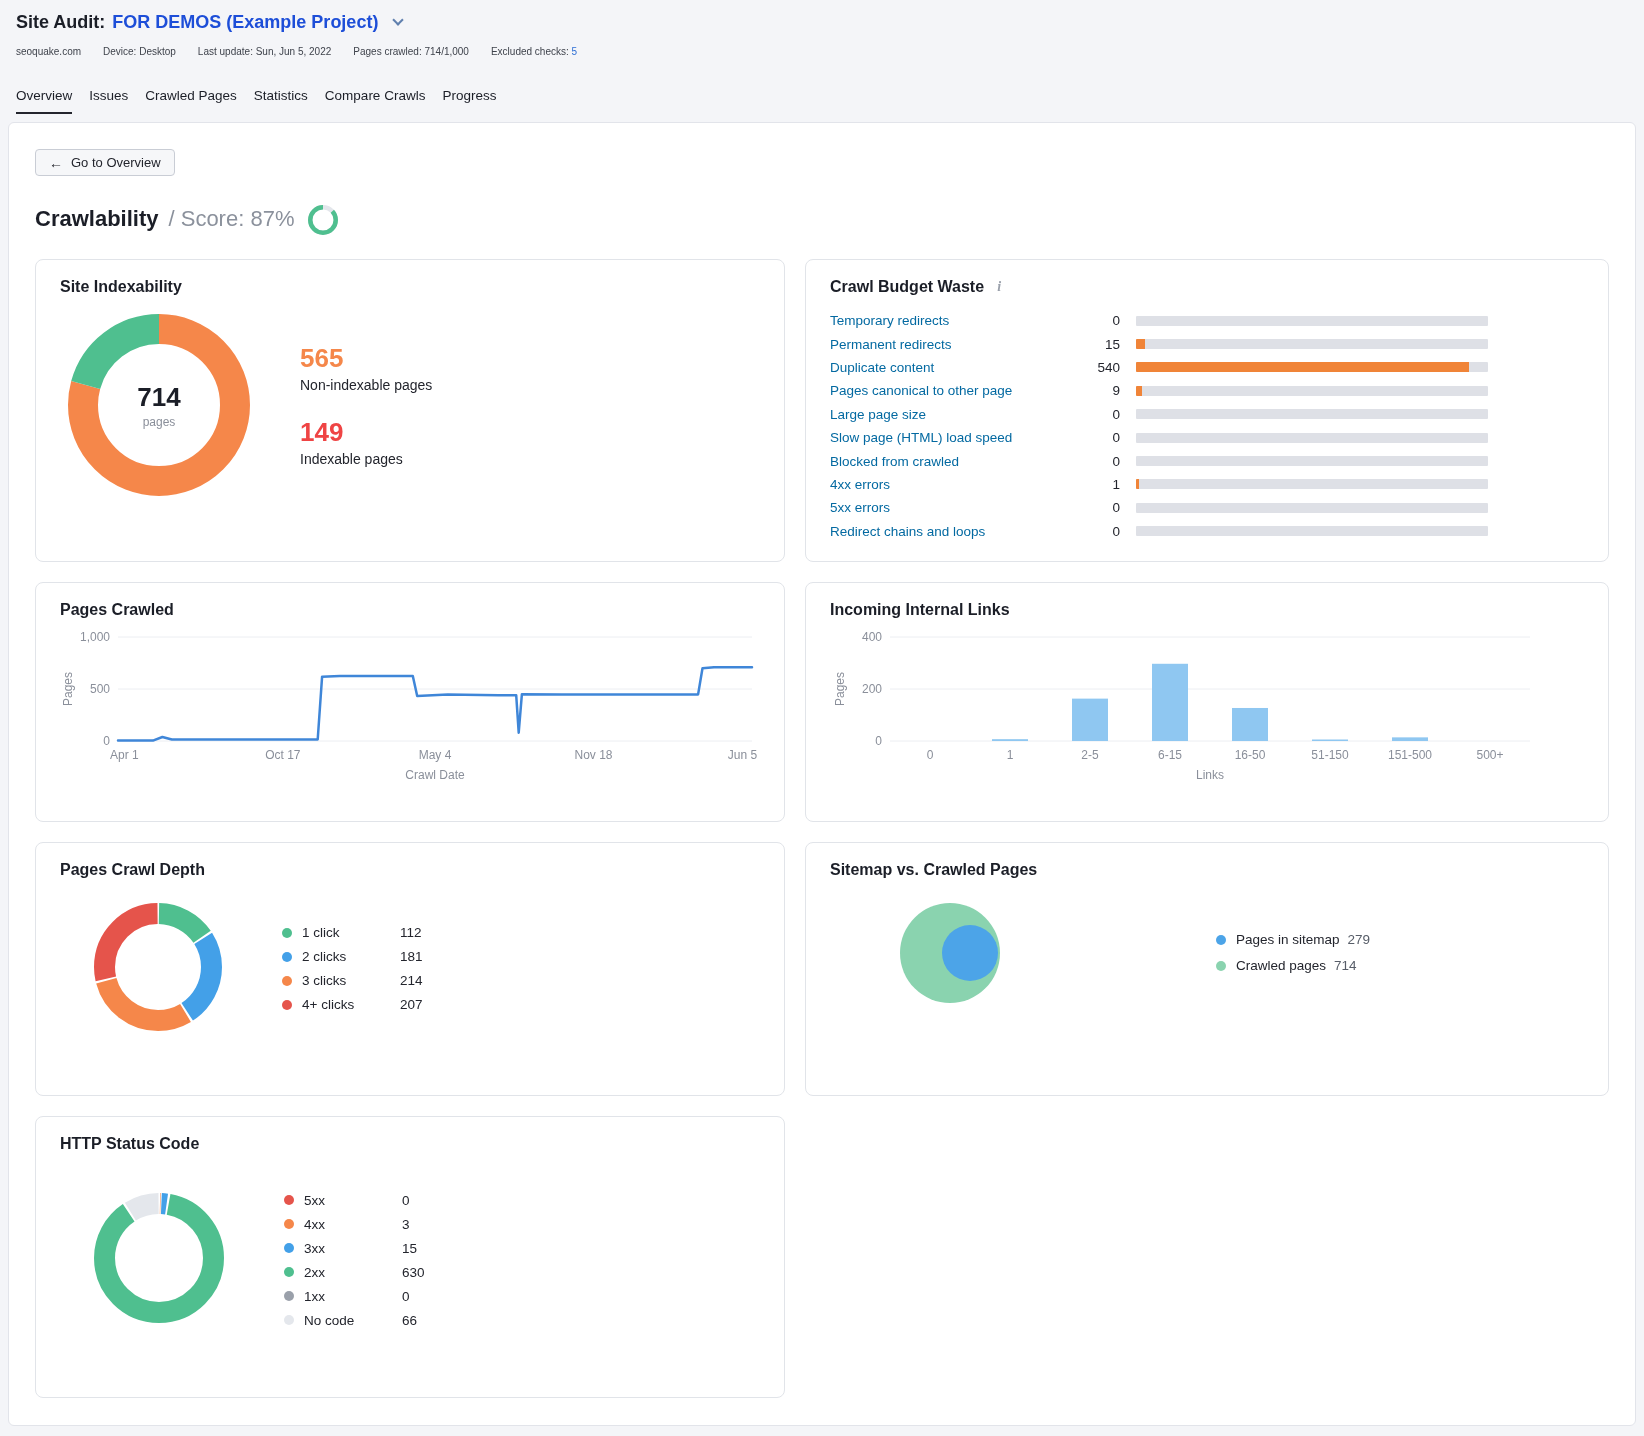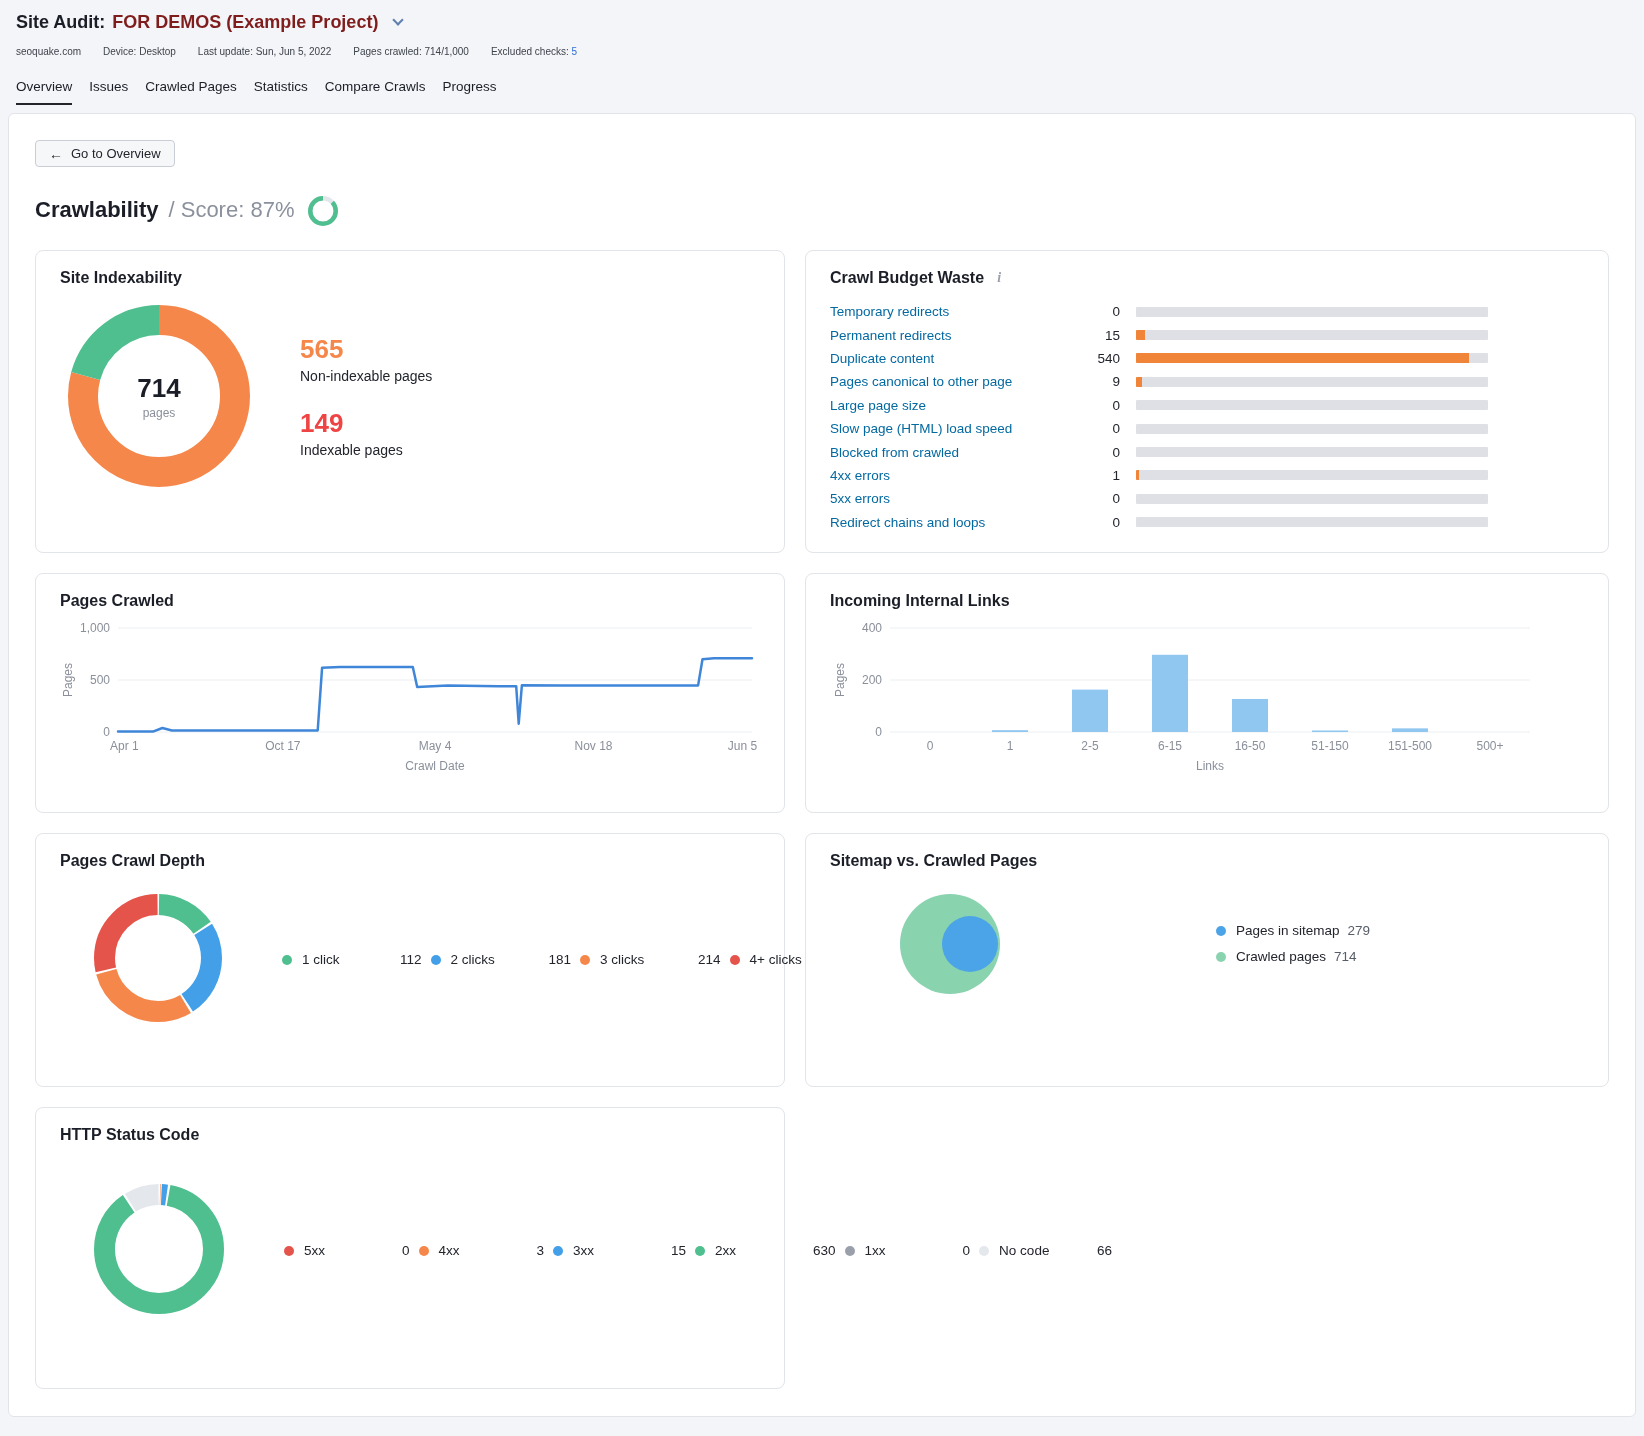--- a/index.html
+++ b/index.html
@@ -7,26 +7,26 @@
   body {
     width:1644px; height:1436px; overflow:hidden;
     background:#f4f5f8; color:#1b1e27;
     font-family:"Liberation Sans", sans-serif;
   }
   a { text-decoration:none; }
 
   
   .top { padding:12px 16px 0; }
   .title-row { display:flex; align-items:center; gap:7px; font-size:18px; font-weight:bold; }
-  .project-link { color:#7f1d1d; display:inline-flex; align-items:center; gap:16px; cursor:pointer; }
+  .project-link { color:#1d4ed8; display:inline-flex; align-items:center; gap:16px; cursor:pointer; }
   .chev { width:8px; height:8px; border-right:2px solid #5f7fae; border-bottom:2px solid #5f7fae;
           transform:rotate(45deg); display:inline-block; margin-top:-5px; }
   .meta-row { margin-top:13px; display:flex; gap:22px; font-size:10px; color:#3f434c; }
   .meta-link { color:#2e6fd4; cursor:pointer; }
-  .tabs { margin-top:22px; display:flex; gap:17px; font-size:13.5px; color:#1b1e27; }
+  .tabs { margin-top:31px; display:flex; gap:17px; font-size:13.5px; color:#1b1e27; }
   .tab { padding-bottom:9px; cursor:pointer; }
   .tab.active { border-bottom:2px solid #23252d; }
 
   
   .panel { margin:8px; background:#fff; border:1px solid #e2e4ea; border-radius:6px;
            padding:26px; min-height:1304px; }
   .back-btn { display:inline-flex; align-items:center; gap:8px; background:#f6f7f9;
               border:1px solid #c9cdd5; border-radius:4px; padding:5px 13px;
               font-size:13px; color:#23252d; font-family:inherit; cursor:pointer; }
   .back-btn .arrow { font-size:14px; line-height:1; }
@@ -70,21 +70,21 @@
   
   .chart { margin-top:4px; }
   svg text { font-family:"Liberation Sans", sans-serif; }
   .tick { fill:#8a8f9a; font-size:12px; }
   .axis-label { fill:#8a8f9a; font-size:12px; }
 
   
   .depth-body { display:flex; align-items:center; margin-top:24px; }
   .http-body  { display:flex; align-items:center; margin-top:40px; }
   .donut-sm { margin-left:34px; }
-  .legend { display:flex; flex-direction:row; gap:9px; font-size:13.5px; margin-left:60px; }
+  .legend { display:flex; flex-direction:column; gap:9px; font-size:13.5px; margin-left:60px; }
   .lg-row { display:flex; align-items:center; }
   .lg-dot { width:10px; height:10px; border-radius:50%; margin-right:10px; flex:none; }
   .lg-label { width:98px; color:#23252d; }
   .lg-value { color:#23252d; }
 
   
   .venn-body { display:flex; align-items:center; margin-top:14px; }
   .venn-box { position:relative; width:130px; height:120px; margin-left:60px; }
   .venn-circle { position:absolute; border-radius:50%; }
   .venn-legend { margin-left:196px; display:flex; flex-direction:column; gap:11px; font-size:13.5px; }

